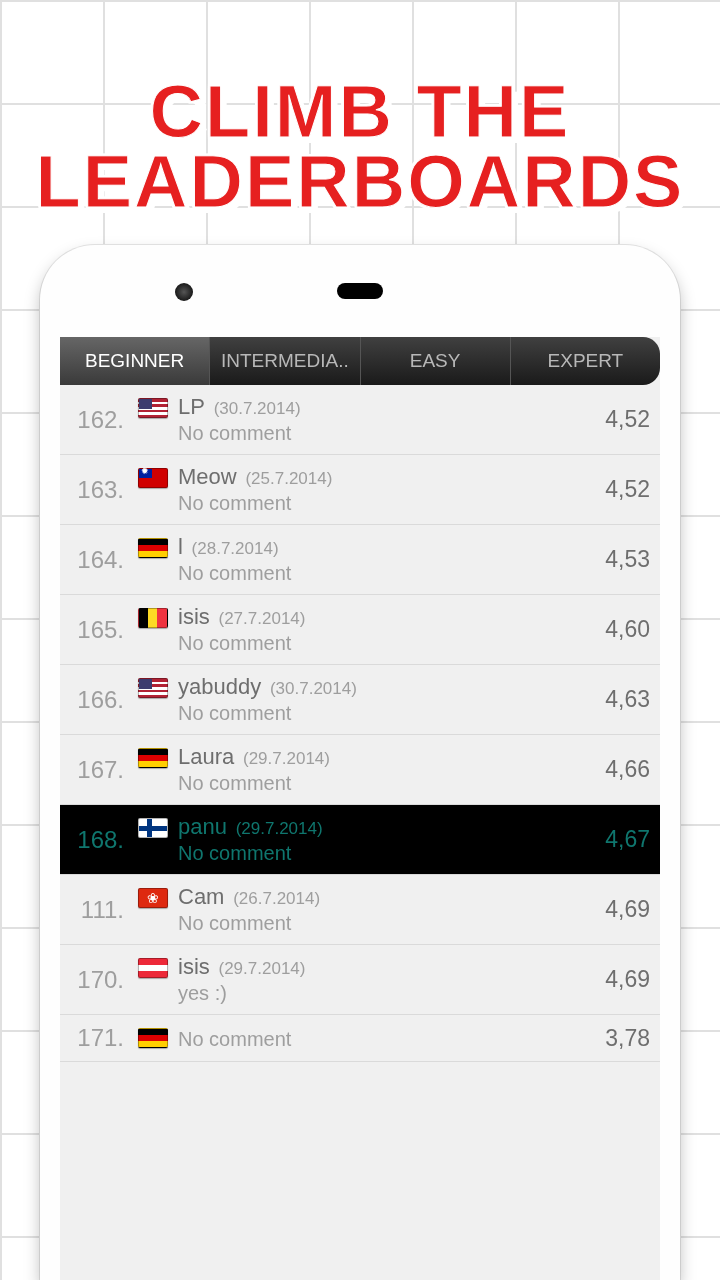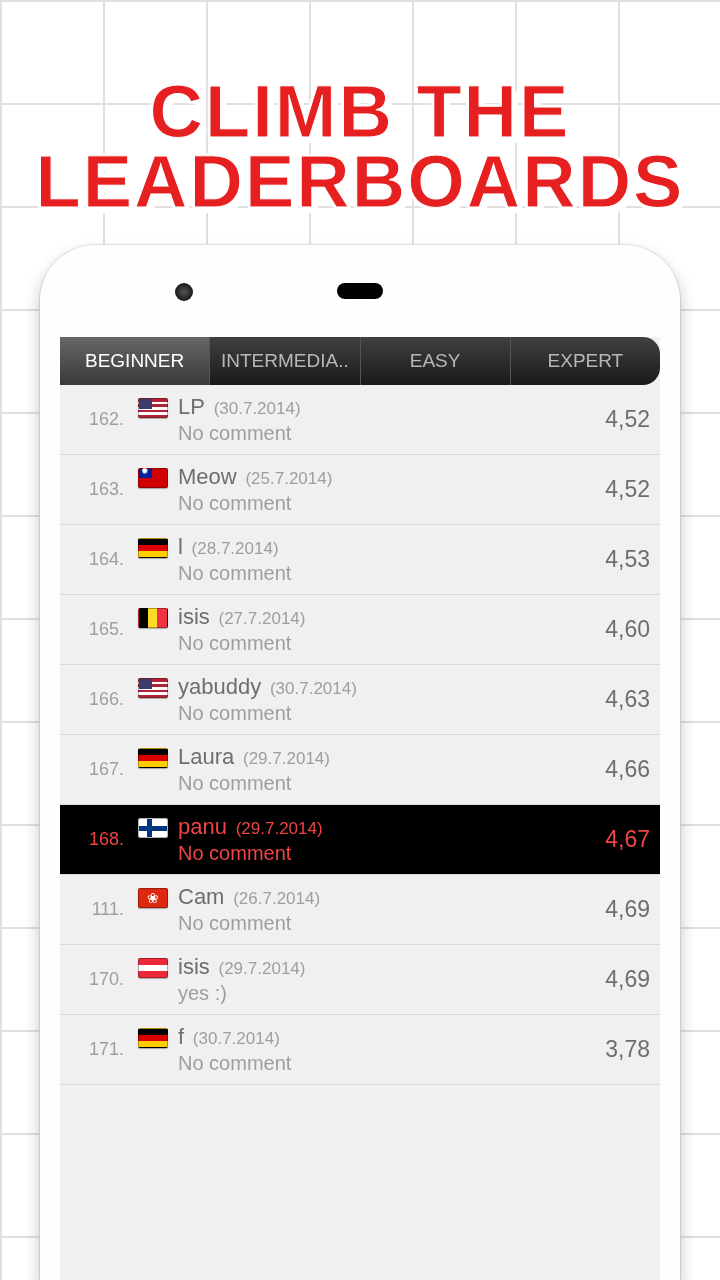--- a/index.html
+++ b/index.html
@@ -117,26 +117,26 @@
   .row {
     display: flex;
     align-items: center;
     padding: 9px 10px 9px 6px;
     border-bottom: 1px solid #dadada;
     background: #f0f0f0;
     color: #9E9E9E;
   }
   .row.highlight {
     background: #000;
-    color: #ef4444;
+    color: #0f766e;
   }
   .rank {
     width: 58px;
     text-align: right;
-    font-size: 18px;
+    font-size: 24px;
     flex-shrink: 0;
   }
   .flag {
     width: 30px;
     height: 20px;
     margin: 0 10px 0 14px;
     border: 1px solid rgba(0,0,0,0.3);
     border-radius: 2px;
     flex-shrink: 0;
     box-shadow: 0 1px 1px rgba(0,0,0,0.3);
@@ -343,20 +343,19 @@
           <div class="info">
             <div class="name-line"><span class="pname">isis</span><span class="date"> (29.7.2014)</span></div>
             <div class="comment">yes :)</div>
           </div>
           <div class="score">4,69</div>
         </div>
         <div class="row">
           <div class="rank">171.</div>
           <div class="flag flag-de"></div>
           <div class="info">
-            <div class="name-line"><span class="pname">f</span><span class="date"> (30.7.2014)</span></div>
             <div class="comment">No comment</div>
           </div>
           <div class="score">3,78</div>
         </div>
       </div>
   </div>
 </div>
 
 </body></html>

